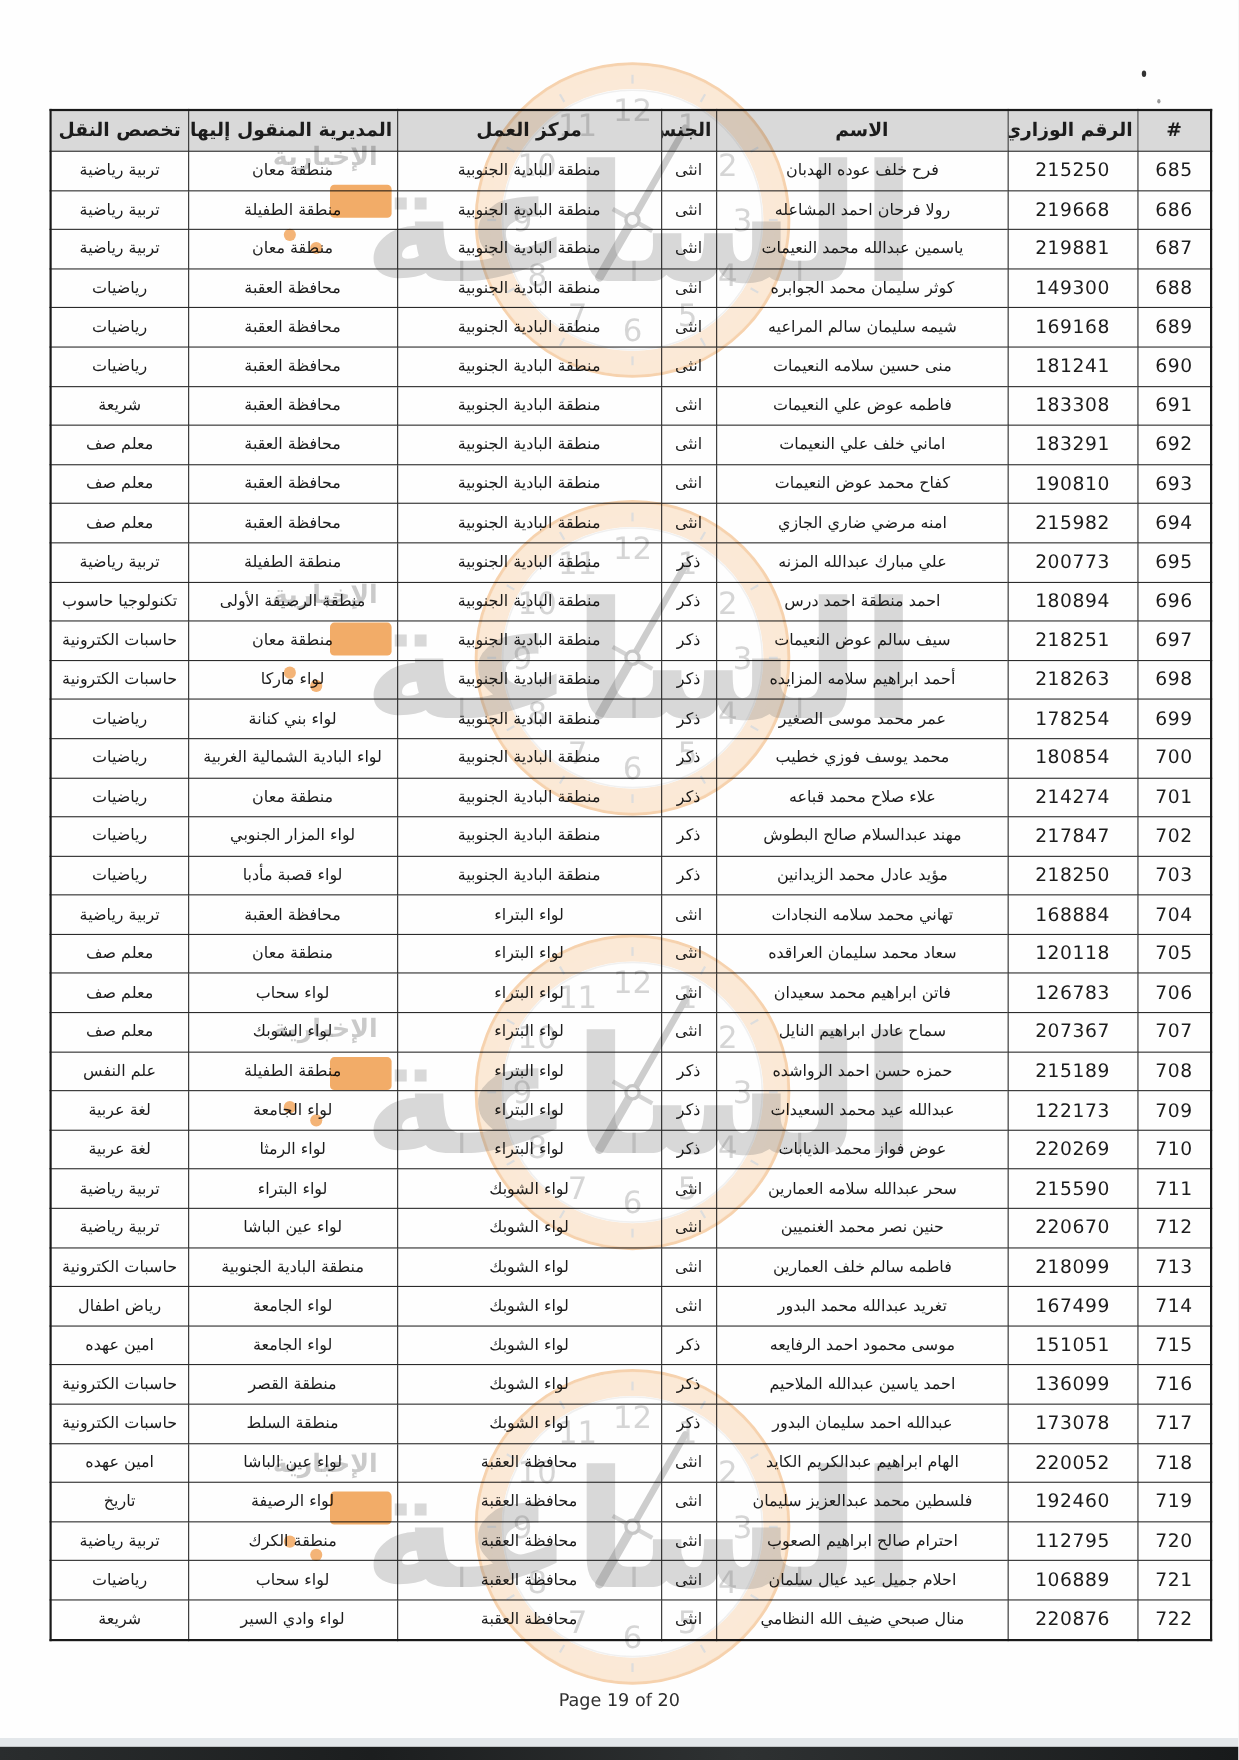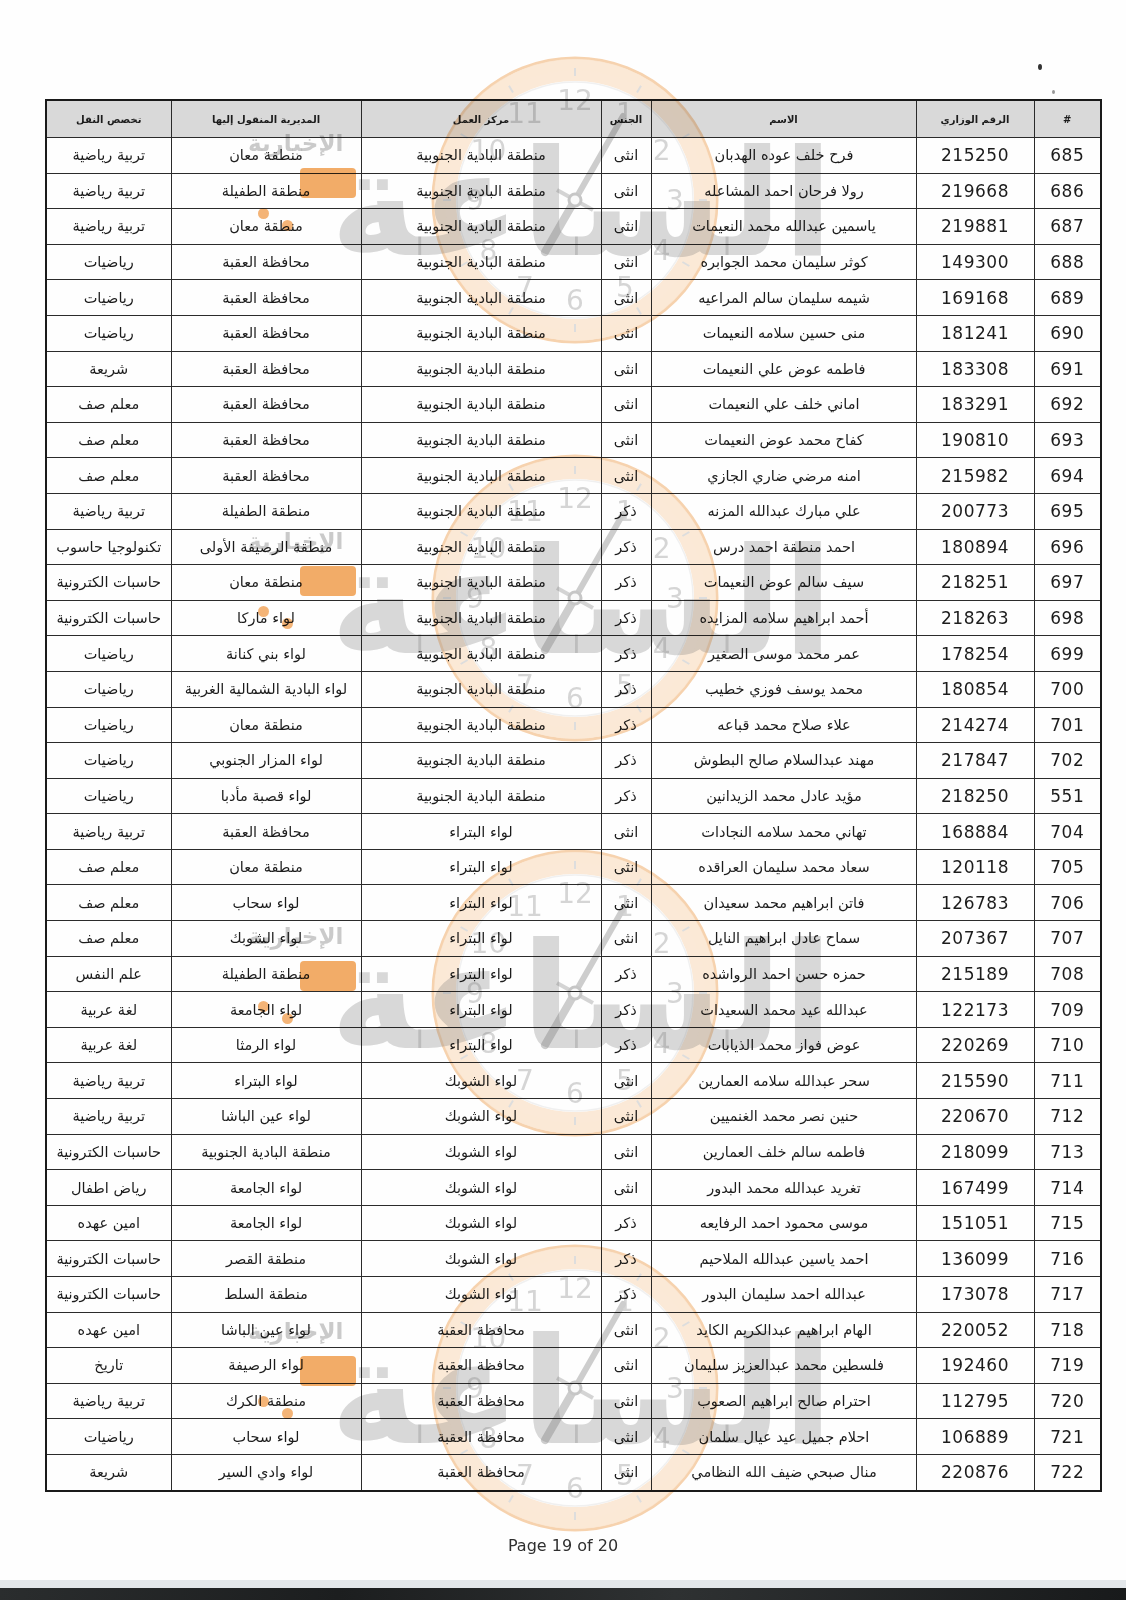--- a/index.html
+++ b/index.html
@@ -28,21 +28,21 @@
   .doc-table th,.doc-table td{
     border:1px solid #2b2b2b;
     padding:0 4px;
     color:#1c1c1c;
     overflow:hidden;
     white-space:nowrap;
   }
   .doc-table thead th{
     background:#d9d9d9;
     height:36px;
-    font-size:10px;
+    font-size:17px;
     font-weight:bold;
     text-align:center;
   }
   .doc-table tbody td{
     height:34.6px;
     font-size:14.5px;
     text-align:center;
     background:transparent;
   }
   .doc-table td.num{
@@ -463,21 +463,21 @@
         <tr>
           <td class="num">702</td>
           <td class="num">217847</td>
           <td class="name-cell">مهند عبدالسلام صالح البطوش</td>
           <td>ذكر</td>
           <td>منطقة البادية الجنوبية</td>
           <td>لواء المزار الجنوبي</td>
           <td>رياضيات</td>
         </tr>
         <tr>
-          <td class="num">551</td>
+          <td class="num">703</td>
           <td class="num">218250</td>
           <td class="name-cell">مؤيد عادل محمد الزيدانين</td>
           <td>ذكر</td>
           <td>منطقة البادية الجنوبية</td>
           <td>لواء قصبة مأدبا</td>
           <td>رياضيات</td>
         </tr>
         <tr>
           <td class="num">704</td>
           <td class="num">168884</td>

